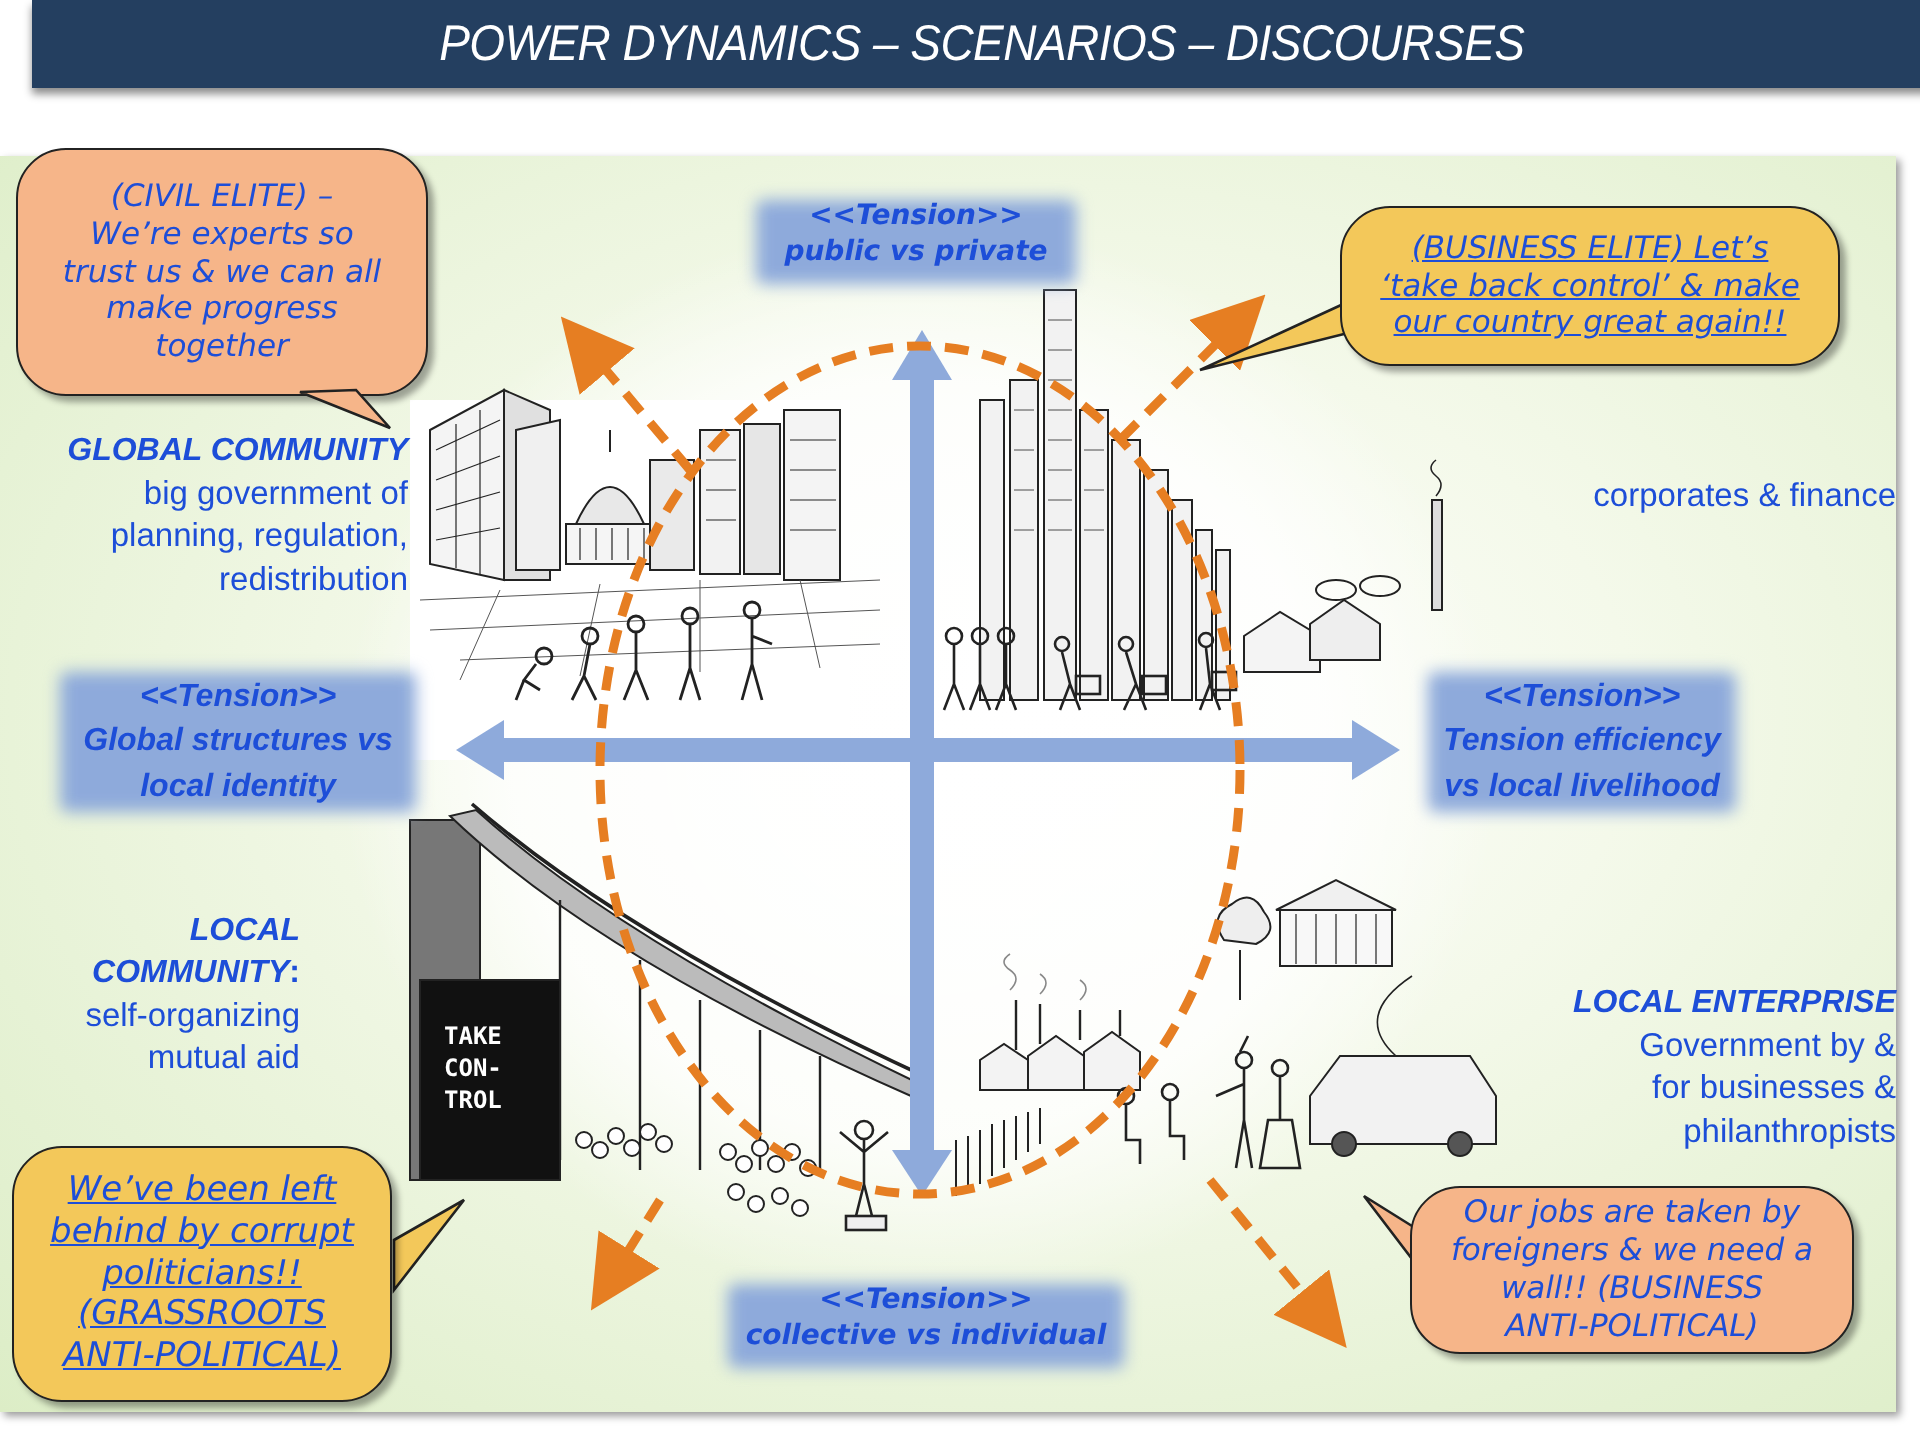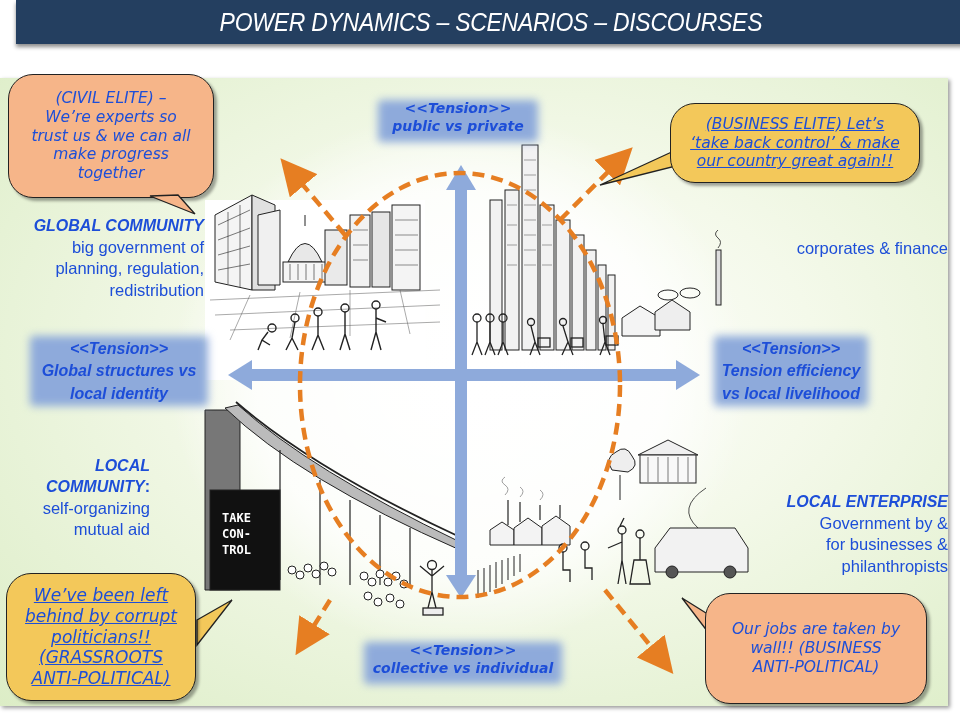--- a/index.html
+++ b/index.html
@@ -306,23 +306,24 @@
 <div class="bubble yellow" style="left:6px; top:573px; width:190px; height:128px; font-size:17px;">
   <div>
     <div>We’ve been left</div>
     <div>behind by corrupt</div>
     <div>politicians!!</div>
     <div>(GRASSROOTS</div>
     <div>ANTI-POLITICAL)</div>
   </div>
 </div>
 
-<div class="bubble orange" style="left:705px; top:593px; width:222px; height:111px; font-size:15.5px;">
+<div class="bubble orange" style="left:705px; top:593px; width:222px; height:84px; font-size:15.5px;">
   <div>
     <div>Our jobs are taken by</div>
+    <div>foreigners &amp; we need a</div>
     <div>wall!! (BUSINESS</div>
     <div>ANTI-POLITICAL)</div>
   </div>
 </div>
 
 <div class="tension comic" style="left:378px; top:100px; width:160px; height:42px; z-index:1;">
   <div class="bg"></div>
   <div>&lt;&lt;Tension&gt;&gt;</div>
   <div>public vs private</div>
 </div>

